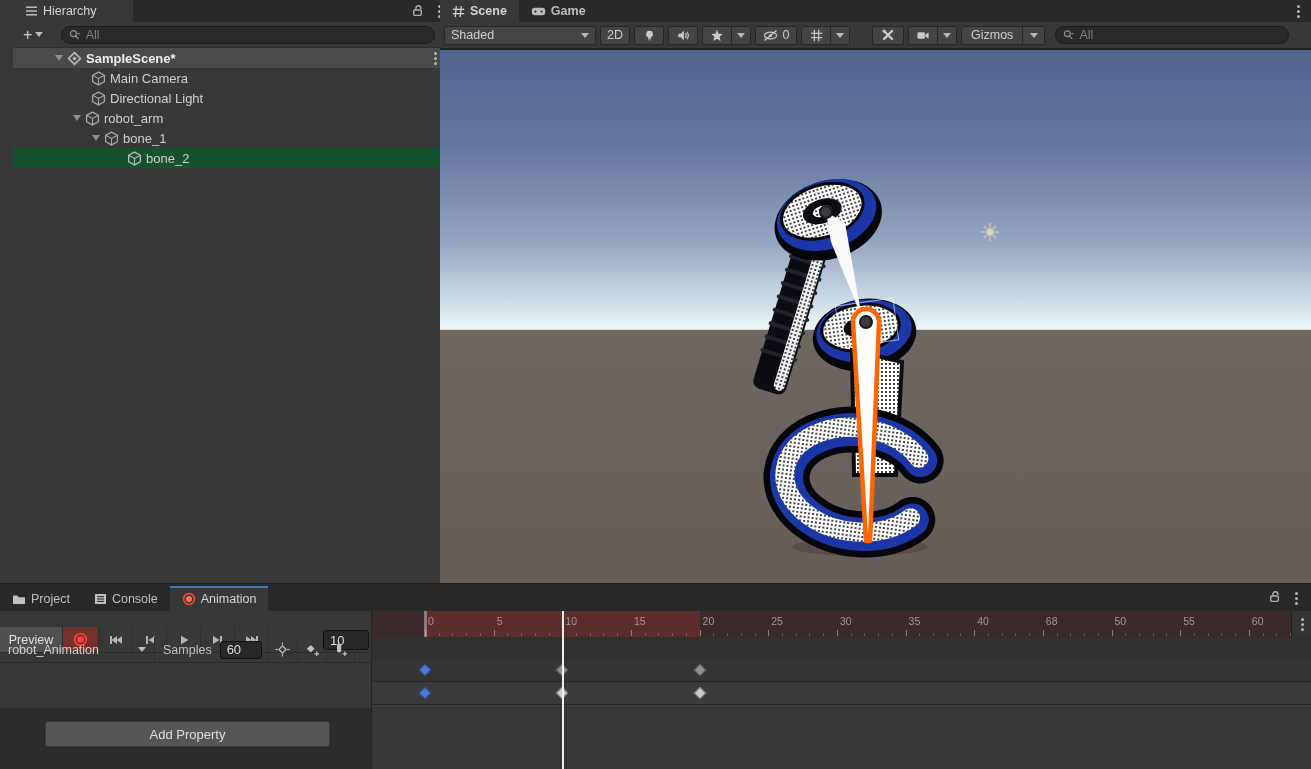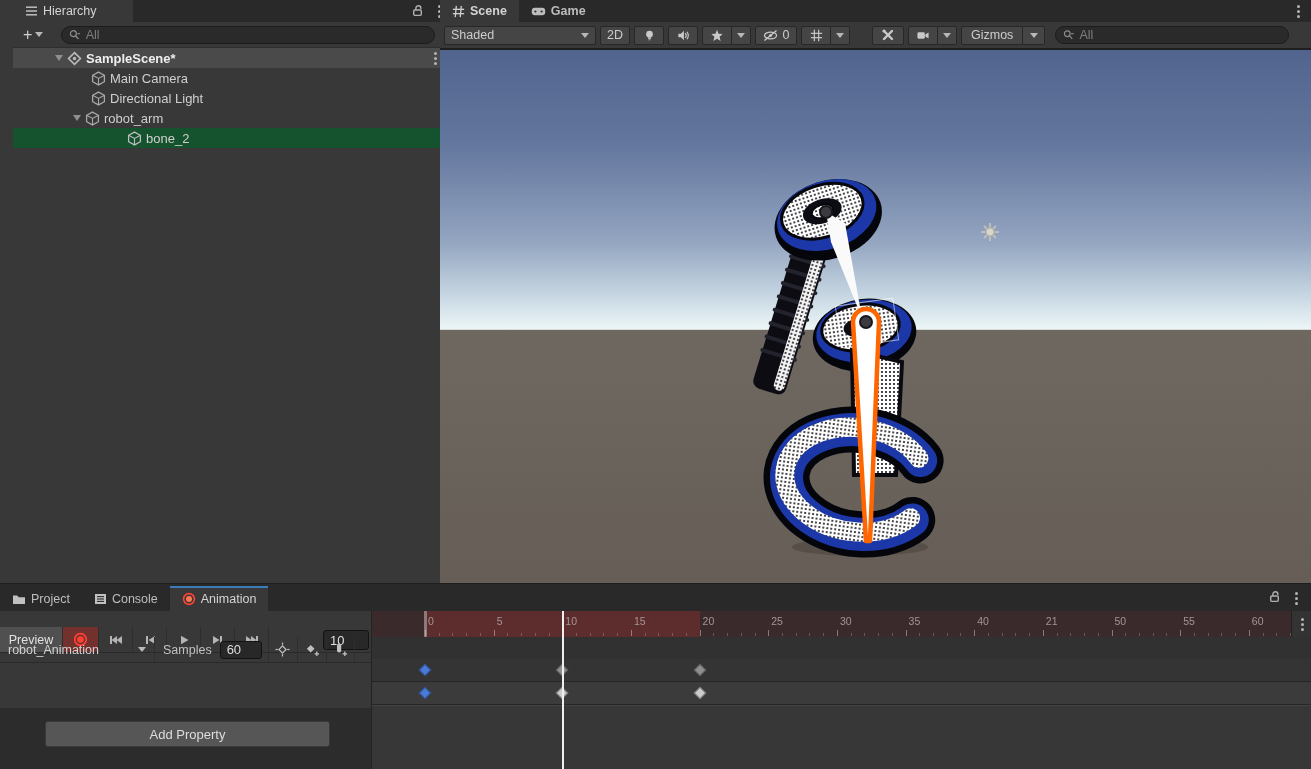--- a/index.html
+++ b/index.html
@@ -179,20 +179,30 @@
       </div>
       <div class="trow">
         <span class="sp" style="width:56px"></span>
           <span class="tri-d"></span>
         <svg width="15" height="15" viewBox="0 0 14 14">
             <polygon points="7,1 12.5,4 12.5,10 7,13 1.5,10 1.5,4" fill="none" stroke="#a8a8a8" stroke-width="1.2"></polygon>
             <polyline points="1.5,4 7,7 12.5,4" fill="none" stroke="#a8a8a8" stroke-width="1"></polyline>
             <line x1="7" y1="7" x2="7" y2="13" stroke="#a8a8a8" stroke-width="1"></line>
           </svg>
         <span>robot_arm</span>
+      </div>
+      <div class="trow">
+        <span class="sp" style="width:75px"></span>
+          <span class="tri-d"></span>
+        <svg width="15" height="15" viewBox="0 0 14 14">
+            <polygon points="7,1 12.5,4 12.5,10 7,13 1.5,10 1.5,4" fill="none" stroke="#a8a8a8" stroke-width="1.2"></polygon>
+            <polyline points="1.5,4 7,7 12.5,4" fill="none" stroke="#a8a8a8" stroke-width="1"></polyline>
+            <line x1="7" y1="7" x2="7" y2="13" stroke="#a8a8a8" stroke-width="1"></line>
+          </svg>
+        <span>bone_1</span>
       </div>
       <div class="trow selected">
         <span class="sp" style="width:110px"></span>
         <svg width="15" height="15" viewBox="0 0 14 14">
             <polygon points="7,1 12.5,4 12.5,10 7,13 1.5,10 1.5,4" fill="none" stroke="#bdbdbd" stroke-width="1.2"></polygon>
             <polyline points="1.5,4 7,7 12.5,4" fill="none" stroke="#bdbdbd" stroke-width="1"></polyline>
             <line x1="7" y1="7" x2="7" y2="13" stroke="#bdbdbd" stroke-width="1"></line>
           </svg>
         <span>bone_2</span>
       </div>
@@ -612,21 +622,21 @@
             <div class="tick" style="left: 931.72px;"></div>
             <span class="rlabel" style="left: 56px;">0</span>
             <span class="rlabel" style="left: 124.65px;">5</span>
             <span class="rlabel" style="left: 193.3px;">10</span>
             <span class="rlabel" style="left: 261.95px;">15</span>
             <span class="rlabel" style="left: 330.6px;">20</span>
             <span class="rlabel" style="left: 399.25px;">25</span>
             <span class="rlabel" style="left: 467.9px;">30</span>
             <span class="rlabel" style="left: 536.55px;">35</span>
             <span class="rlabel" style="left: 605.2px;">40</span>
-            <span class="rlabel" style="left: 673.85px;">21</span>
+            <span class="rlabel" style="left: 673.85px;">68</span>
             <span class="rlabel" style="left: 742.5px;">50</span>
             <span class="rlabel" style="left: 811.15px;">55</span>
             <span class="rlabel" style="left: 879.8px;">60</span>
           </div>
         <div id="ruler-menu">
             <span class="kebab">
               <i></i>
               <i></i>
               <i></i>
             </span>

